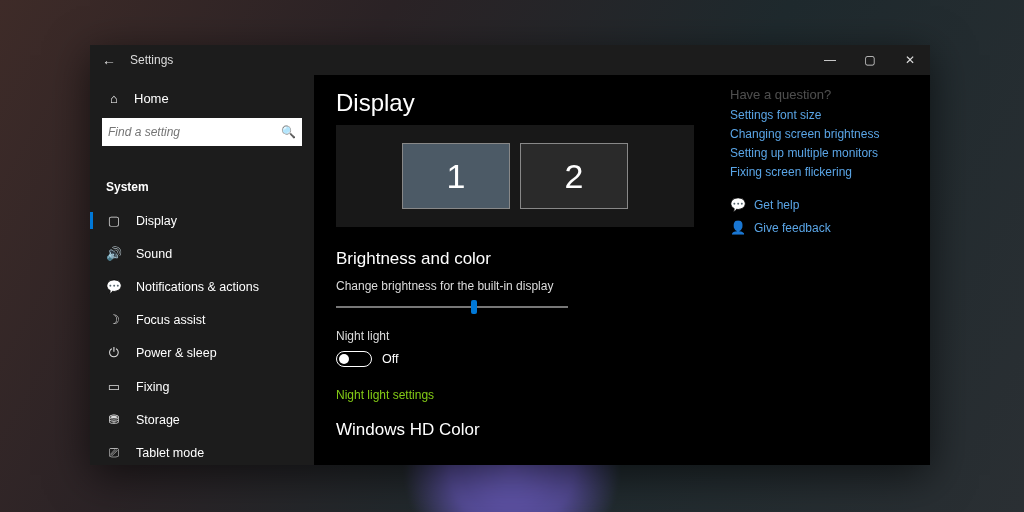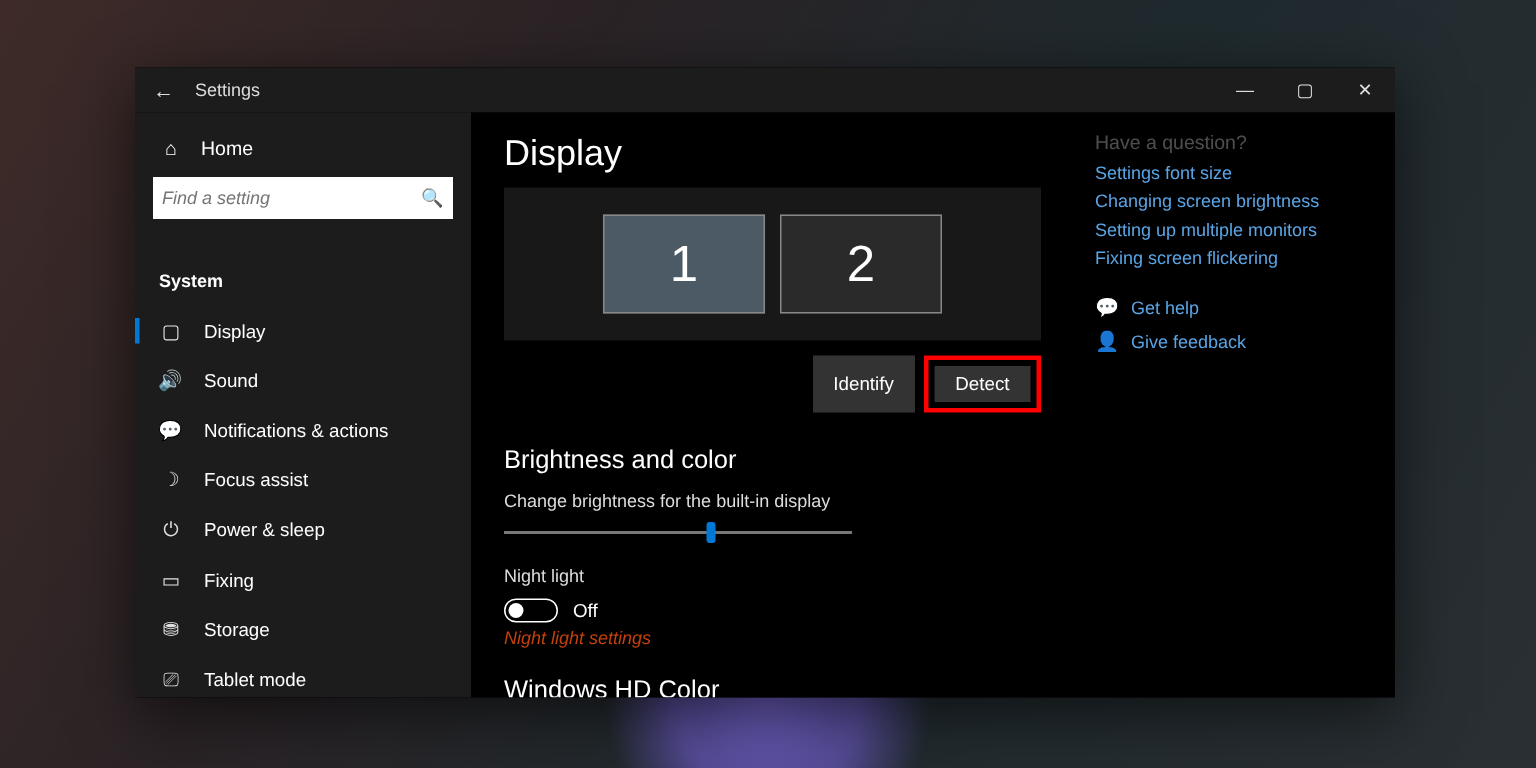--- a/index.html
+++ b/index.html
@@ -92,21 +92,21 @@
     cursor: pointer;
   }
   .night-row { display: flex; align-items: center; gap: 10px; margin-top: 8px; cursor: pointer; }
   .toggle {
     width: 36px; height: 16px; border: 1.5px solid #fff; border-radius: 10px; position: relative;
   }
   .toggle-knob {
     position: absolute; left: 2px; top: 2px; width: 10px; height: 10px; background: #fff; border-radius: 50%;
   }
   .night-label { font-size: 12.5px; }
-  .night-link { font-size: 12px; color: #c2410c; margin-top: 3px; cursor: pointer; font-style: italic; }
+  .night-link { font-size: 12px; color: #84cc16; margin-top: 21px; cursor: pointer; }
   .whd-h { font-size: 17px; font-weight: 400; margin-top: 18px; }
   
   .rightpanel {
     position: absolute; right: 0; top: 12px; width: 200px; 
     font-size: 12px; color: #5aa5e6;
   }
   .rp-h { color: #fff; font-size: 13px; margin-bottom: 6px; opacity: 0.3; }
   .rp-link { display: block; margin: 5px 0; cursor: pointer; }
   .rp-action { display: flex; align-items: center; gap: 10px; margin-top: 18px; cursor: pointer; color: #5aa5e6; }
   .rp-action .ricon { color: #fff; font-size: 13px; width: 14px; }
@@ -179,26 +179,20 @@
     </div>
 
     <div class="main">
       <div class="page-title">Display</div>
 
       <div class="monitor-pane">
         <div class="monitor selected">1</div>
         <div class="monitor unselected">2</div>
       </div>
 
-      <div class="btnrow">
-        <button class="btn">Identify</button>
-        <span class="detect-hl">
-          <button class="btn">Detect</button>
-        </span>
-      </div>
 
       <div class="section-h">Brightness and color</div>
       <div class="subtext">Change brightness for the built-in display</div>
       <div class="slider">
         <div class="slider-track"></div>
         <div class="slider-thumb"></div>
       </div>
 
       <div class="subtext" style="margin-top:12px">Night light</div>
       <div class="night-row">

